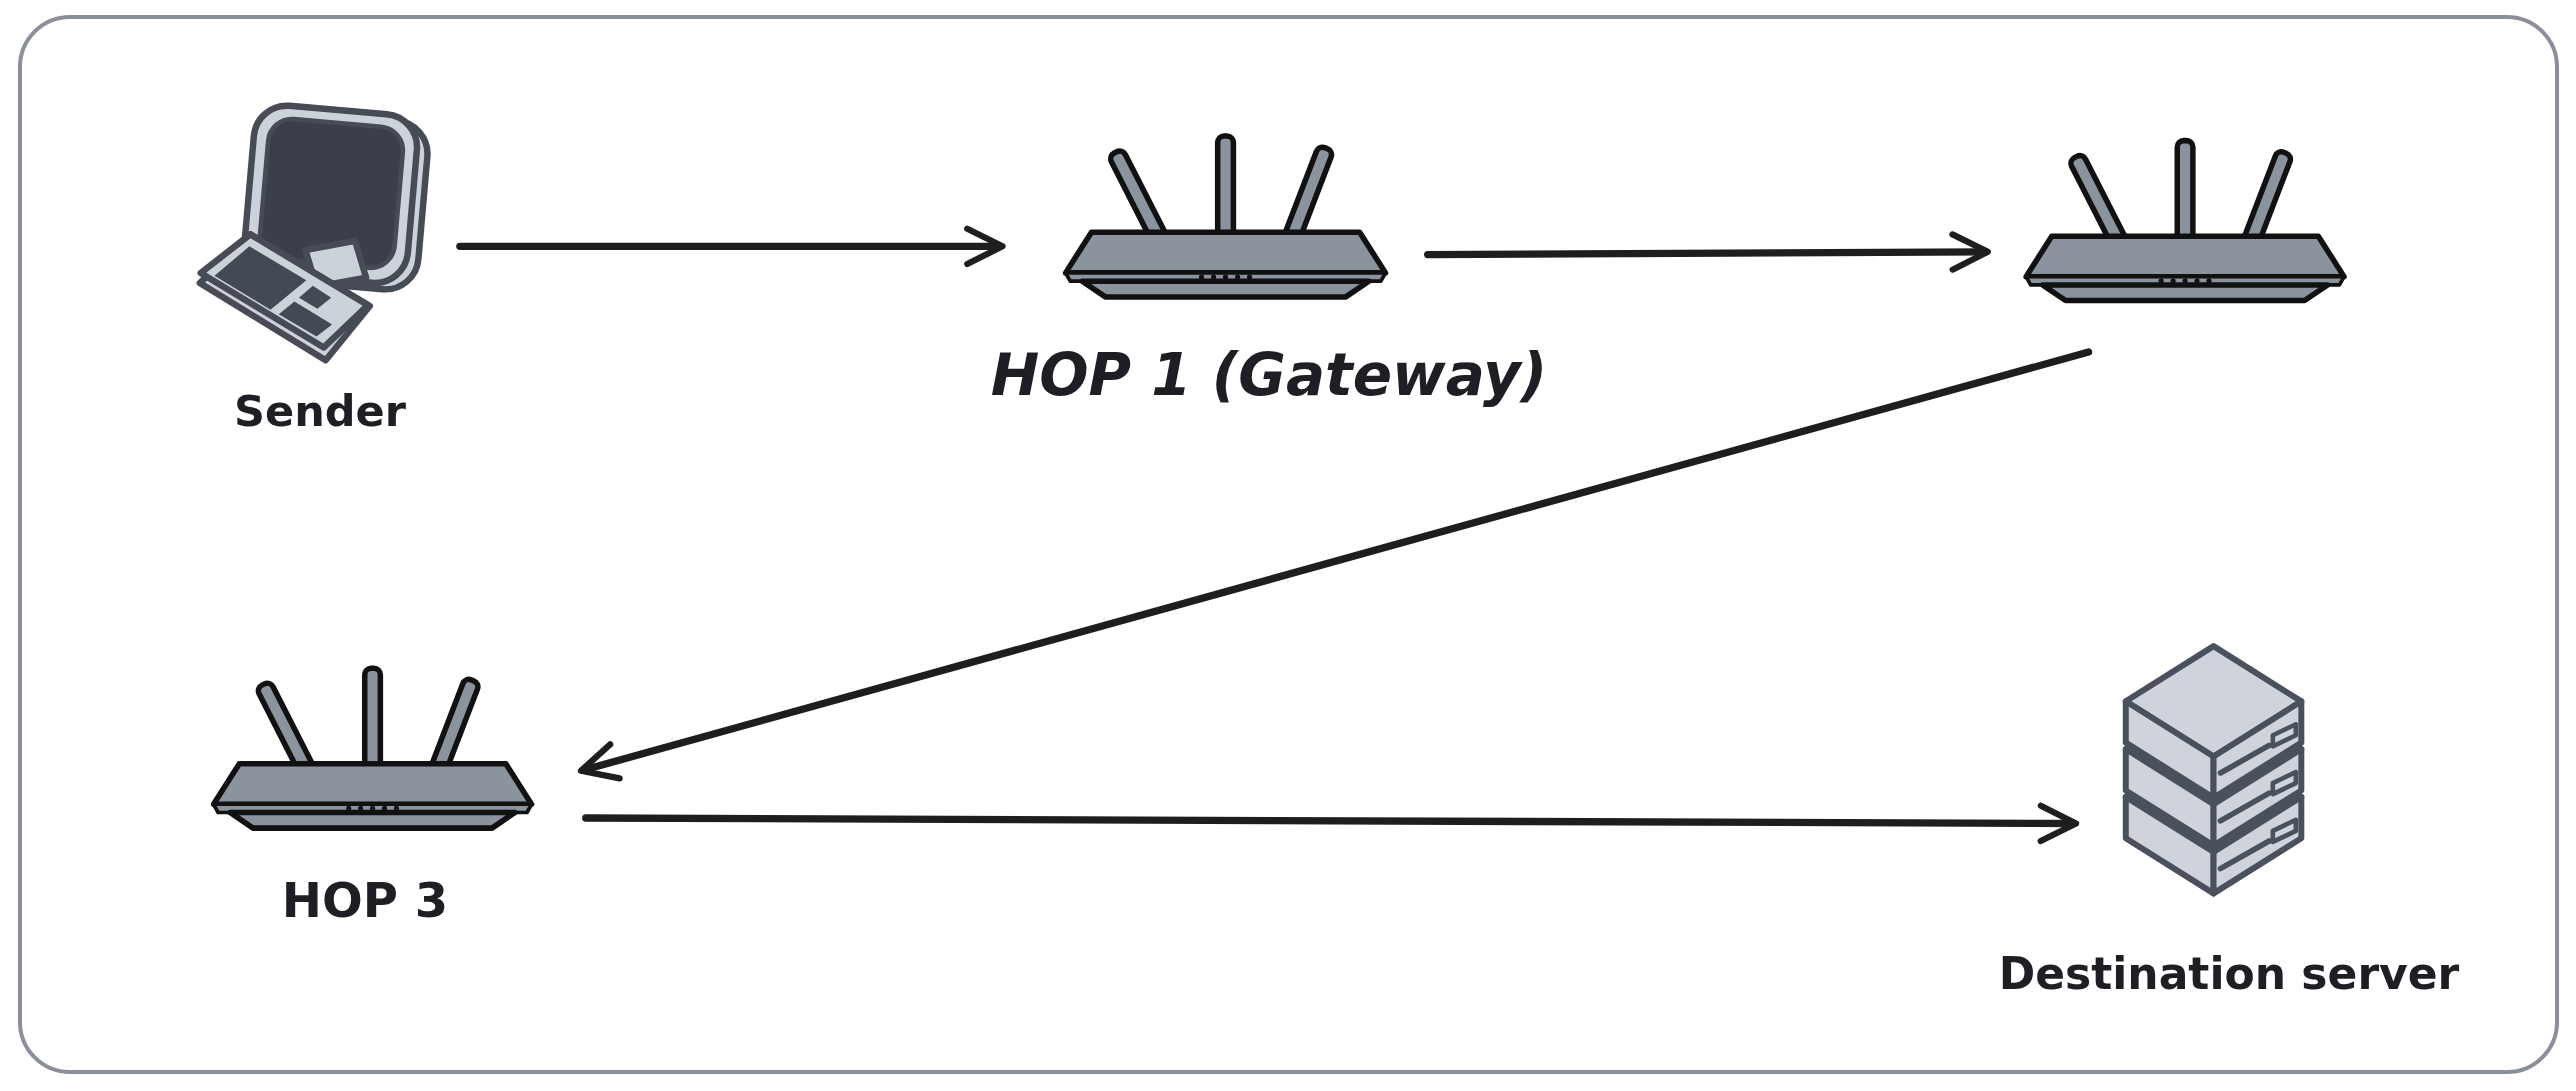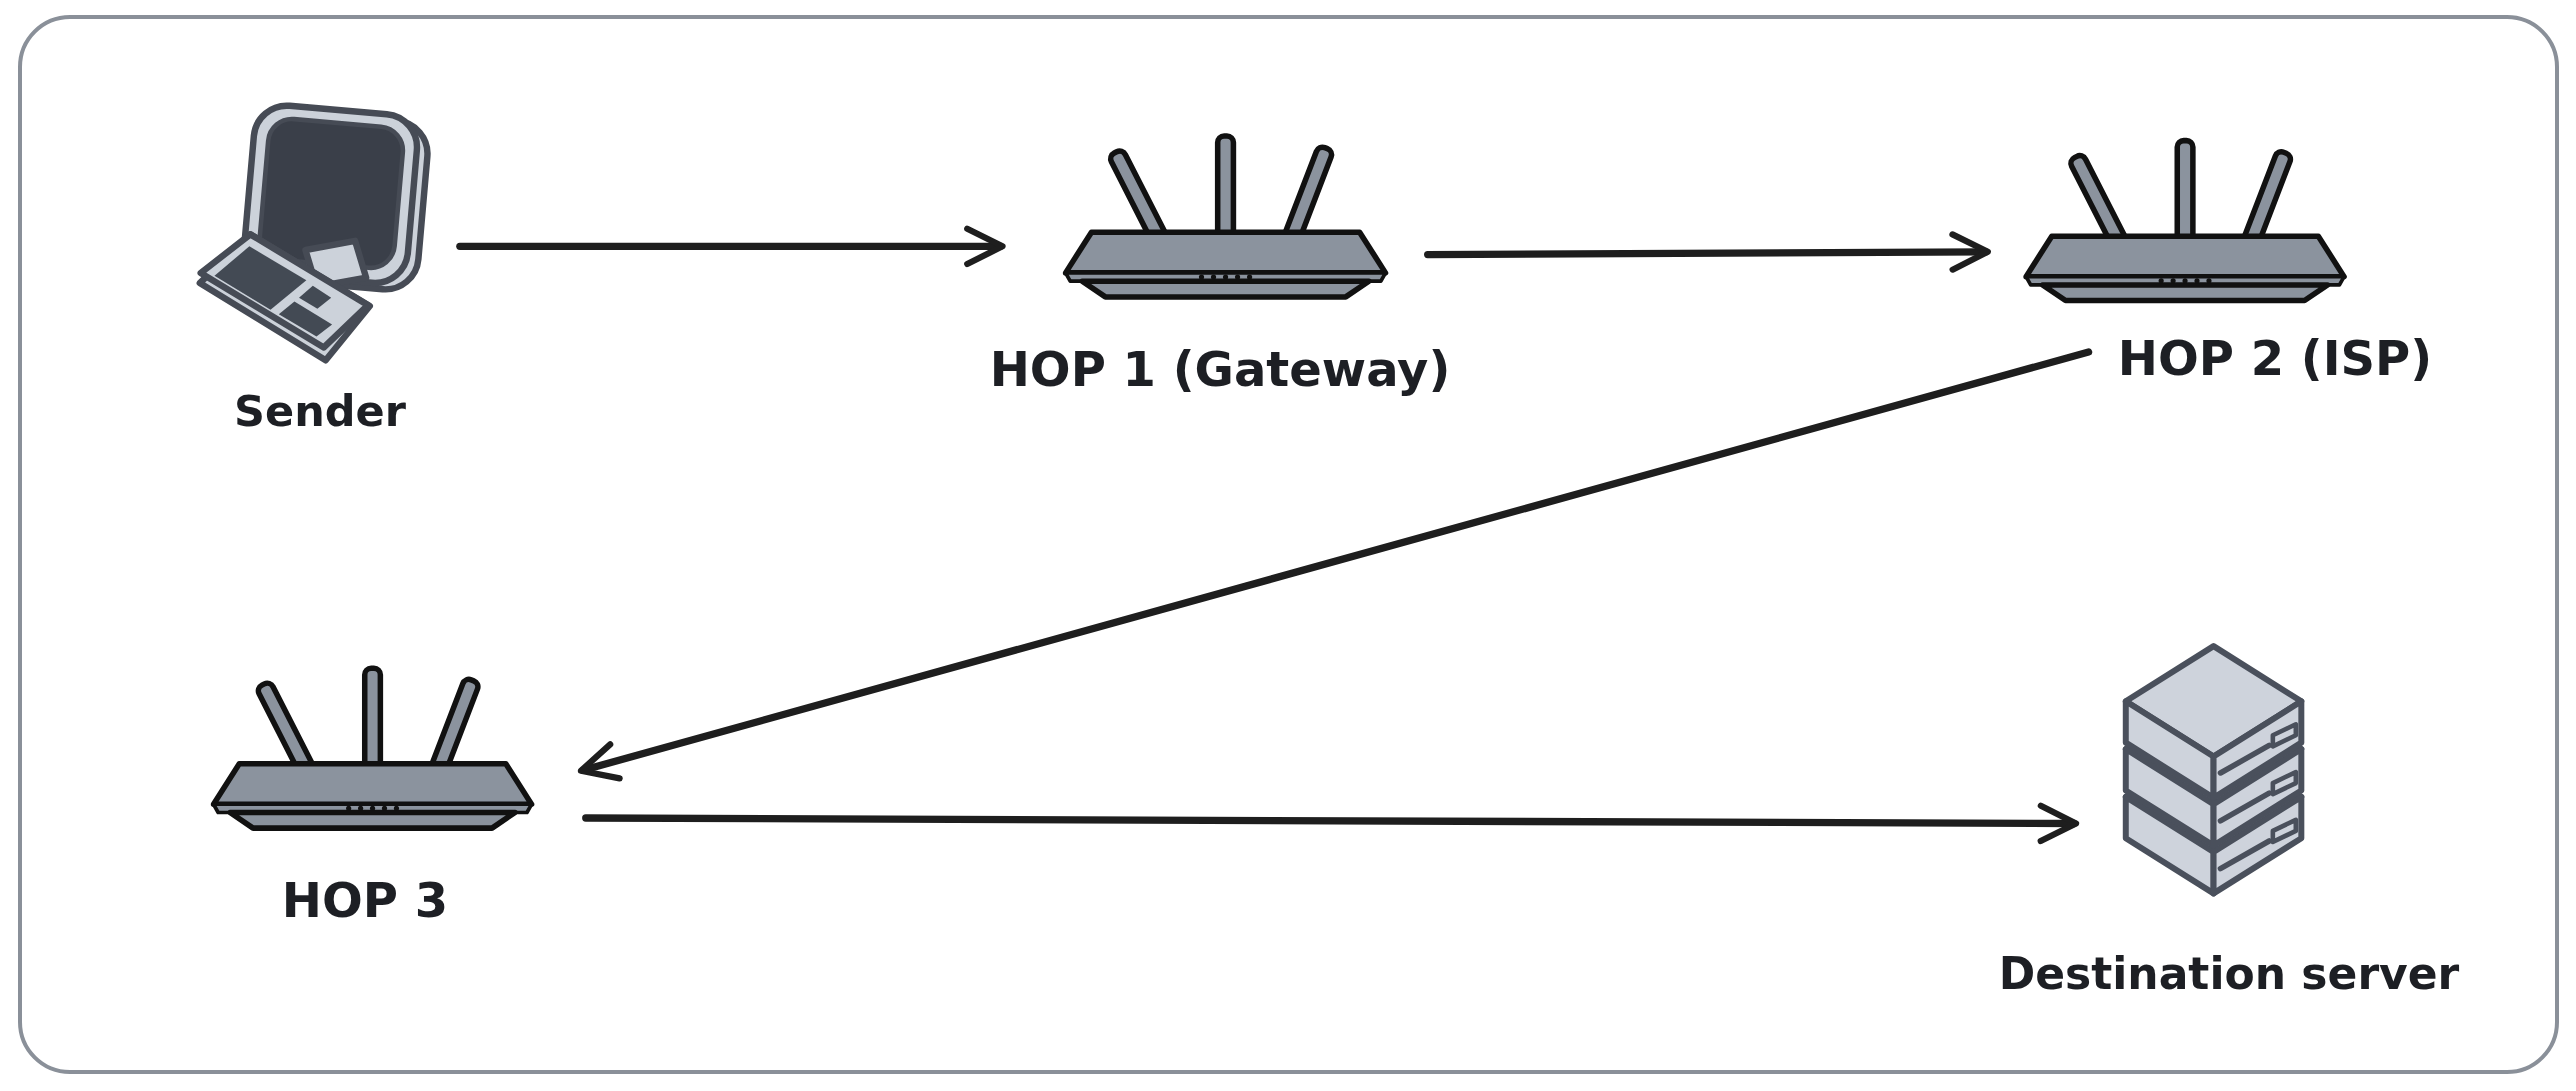--- a/index.html
+++ b/index.html
@@ -104,22 +104,21 @@
 
     <g>
       <use href="#srvbox" transform="translate(2312.5,807)"></use>
       <use href="#srvbox" transform="translate(2312.5,755)"></use>
       <use href="#srvbox" transform="translate(2312.5,703)"></use>
     </g>
   </svg>
 
   <div class="lbl" style="left:320px;top:387px;font-size:43px;">Sender</div>
 
-  <div class="lbl" style="left:1220px;top:342px;font-size:48px;">HOP 1 (Gateway)</div>
+  <div class="lbl" style="left:1269px;top:342px;font-size:58px;font-style:italic;">HOP 1 (Gateway)</div>
 
-  <div class="lbl" style="left:2275px;top:331px;font-size:48px;">HOP 2 (ISP)</div>
 
   <div class="lbl" style="left:365px;top:873px;font-size:48px;text-align:center;">HOP 3</div>
 
   <div class="lbl" style="left:2229px;top:949px;font-size:44px;text-align:right;">Destination server</div>
 
 </div>
 
 
 </body></html>

